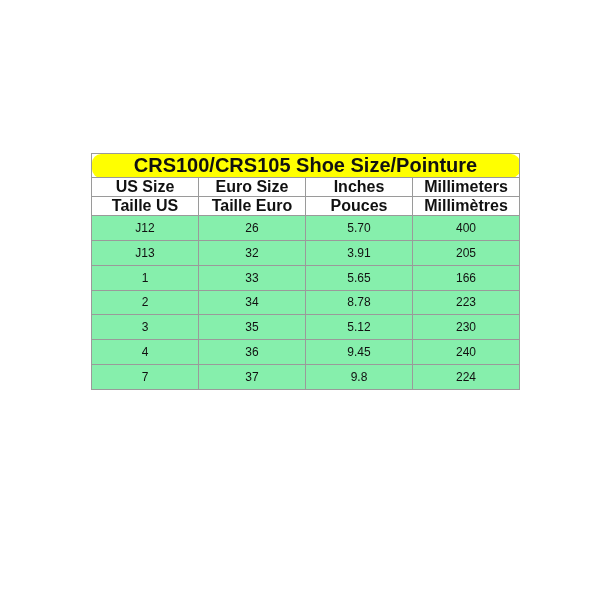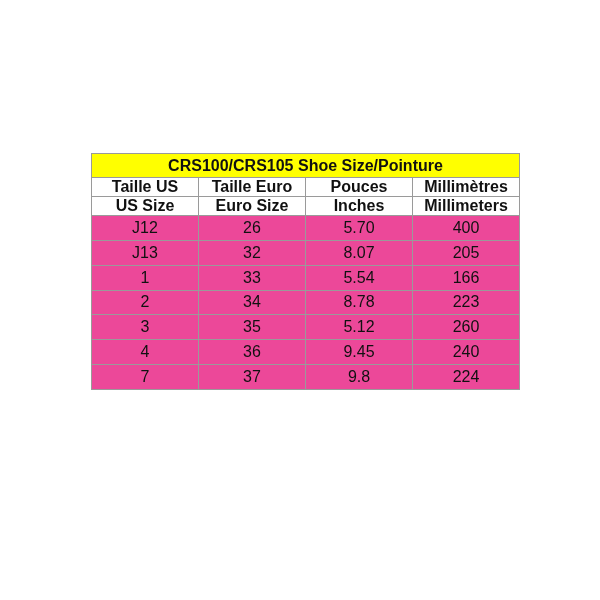--- a/index.html
+++ b/index.html
@@ -29,93 +29,94 @@
     border: 1.5px solid var(--border, #9a9a9a);
     padding: 0 2px;
     text-align: center;
     vertical-align: middle;
     color: var(--text, #111111);
     white-space: nowrap;
     overflow: hidden;
   }
   th.title-cell {
     background: var(--title_bg, #ffff00);
-    font-size: 16px;
+    font-size: 20px;
     font-weight: bold;
     height: 23px;
+    border-radius: 9px;
   }
   tr.header-row th {
     font-size: 16px;
     font-weight: bold;
     background: #ffffff;
   }
   tr.data-row td {
-    font-size: 16px;
+    font-size: 12px;
     font-weight: normal;
-    background: #ec4899;
+    background: #86efac;
   }
 </style>
 </head>
 <body>
 
 <div class="canvas">
   <table class="size-table">
     <colgroup>
       <col style="width:25%">
         <col style="width:25%">
         <col style="width:25%">
         <col style="width:25%">
     </colgroup>
     <thead>
       <tr>
         <th class="title-cell" colspan="4">CRS100/CRS105 Shoe Size/Pointure</th>
       </tr>
       <tr class="header-row">
+        <th>US Size</th>
+        <th>Euro Size</th>
+        <th>Inches</th>
+        <th>Millimeters</th>
+      </tr>
+      <tr class="header-row">
         <th>Taille US</th>
         <th>Taille Euro</th>
         <th>Pouces</th>
         <th>Millimètres</th>
-      </tr>
-      <tr class="header-row">
-        <th>US Size</th>
-        <th>Euro Size</th>
-        <th>Inches</th>
-        <th>Millimeters</th>
       </tr>
     </thead>
     <tbody>
       <tr class="data-row">
         <td>J12</td>
         <td>26</td>
         <td>5.70</td>
         <td>400</td>
       </tr>
       <tr class="data-row">
         <td>J13</td>
         <td>32</td>
-        <td>8.07</td>
+        <td>3.91</td>
         <td>205</td>
       </tr>
       <tr class="data-row">
         <td>1</td>
         <td>33</td>
-        <td>5.54</td>
+        <td>5.65</td>
         <td>166</td>
       </tr>
       <tr class="data-row">
         <td>2</td>
         <td>34</td>
         <td>8.78</td>
         <td>223</td>
       </tr>
       <tr class="data-row">
         <td>3</td>
         <td>35</td>
         <td>5.12</td>
-        <td>260</td>
+        <td>230</td>
       </tr>
       <tr class="data-row">
         <td>4</td>
         <td>36</td>
         <td>9.45</td>
         <td>240</td>
       </tr>
       <tr class="data-row">
         <td>7</td>
         <td>37</td>

